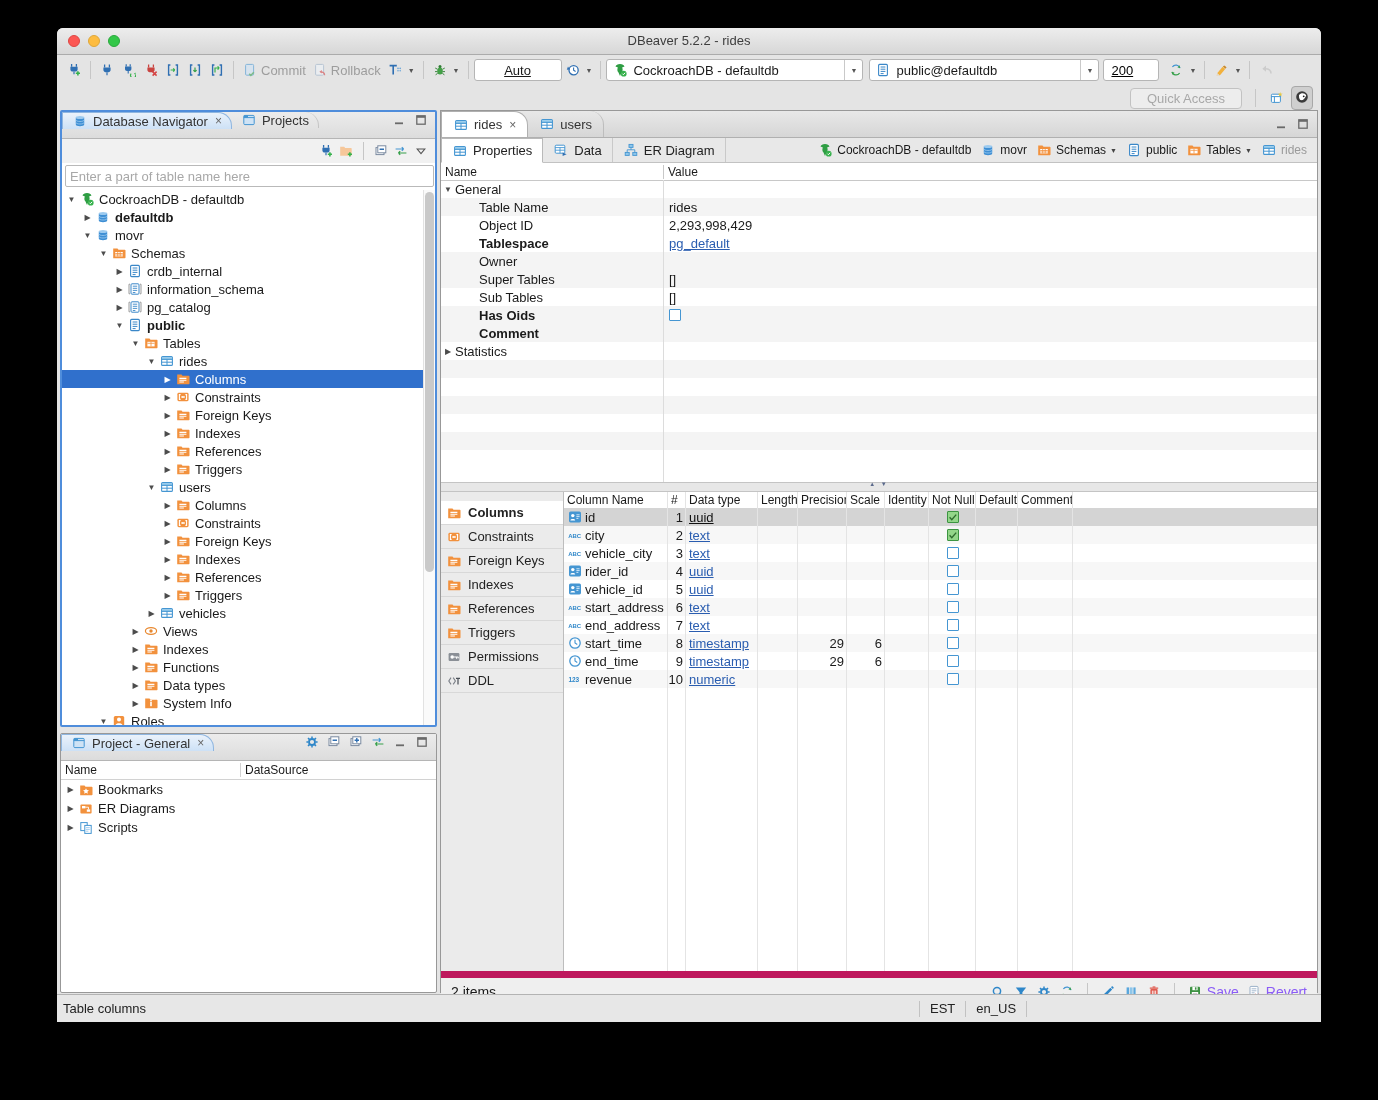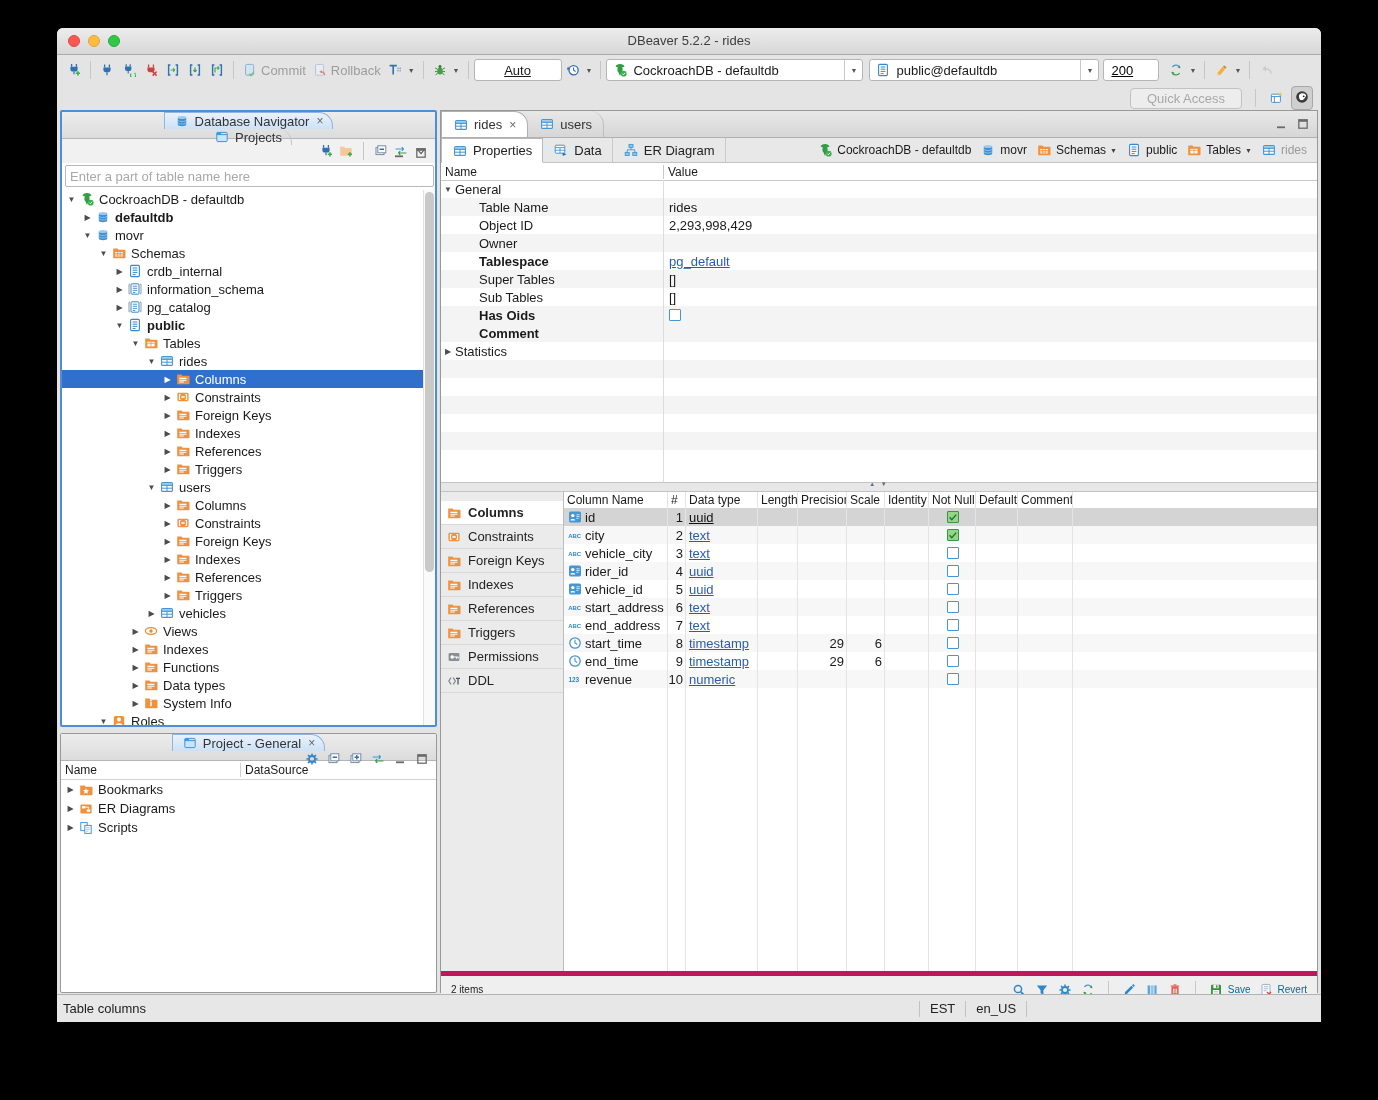--- a/index.html
+++ b/index.html
@@ -40,21 +40,21 @@
   .ic{width:16px;height:16px;display:inline-flex;align-items:center;justify-content:center;flex:none;}
   .ic svg{width:14px;height:14px;display:block;}
   
   .content{position:absolute;left:0;top:82px;right:0;bottom:27px;background:#e4e4e4;}
   .panel{position:absolute;background:#fff;border:1px solid #989898;border-radius:2px;overflow:hidden;box-sizing:border-box;}
   .nav-panel{left:3px;top:0;width:377px;height:617px;border:2px solid #4f8ddb;}
   .proj-panel{left:3px;top:623px;width:377px;height:260px;}
   .editor{left:383px;top:0;width:878px;height:883px;position:absolute;background:#fff;border:1px solid #989898;box-sizing:border-box;}
   
   .ptabbar{height:26px;background:linear-gradient(#ececec,#dcdcdc);border-bottom:1px solid #b5b5b5;
-    display:flex;align-items:center;position:relative;flex-direction:column;}
+    display:flex;align-items:flex-start;position:relative;}
   .ptab{display:inline-flex;align-items:center;gap:5px;padding:0 9px;font-size:13px;color:#333;
     border-right:1px solid #c4c4c4;border-top-right-radius:14px;}
   .ptab.active{background:linear-gradient(#eaf2fb,#cde1f6);border:1px solid #8fb6e0;border-bottom:none;border-top-right-radius:14px;}
   .closex{color:#666;font-size:12px;margin-left:2px;}
   .winbtns{margin-left:auto;display:flex;align-items:center;gap:6px;padding-right:6px;}
   .navtools{height:24px;display:flex;align-items:center;justify-content:flex-end;gap:4px;padding:0 6px;background:#f1f1f1;}
   .filter{margin:2px 3px;height:20px;width:calc(100% - 14px);border:1px solid #b9b9b9;border-radius:2px;
     font:13px "Liberation Sans",sans-serif;color:#333;padding:0 4px;}
   .filter::placeholder{color:#a8a8a8;}
   .tree{position:absolute;top:78px;bottom:0;left:0;right:11px;background:#fff;overflow:hidden;}
@@ -119,24 +119,24 @@
   .dbody{position:absolute;left:0;right:0;top:16px;bottom:0;}
   .drow{display:flex;height:18px;align-items:center;font-size:13px;}
   .drow.alt{background:#f7f7f7;}
   .drow.sel{background:#d4d4d4;}
   .dc{padding:0 3px;box-sizing:border-box;white-space:nowrap;overflow:hidden;flex:none;display:flex;align-items:center;height:18px;}
   .dc.num{justify-content:flex-end;}
   .dc.ctr{justify-content:center;}
   .vlines{position:absolute;top:0;bottom:0;left:0;right:0;pointer-events:none;}
   .vlines div{position:absolute;top:0;bottom:0;width:1px;background:#e4e4e4;}
   
-  .estatus{height:27px;border-top:5px solid #be185d;background:#efefef;display:flex;align-items:center;padding:0 10px;font-size:10px;}
+  .estatus{height:27px;border-top:7px solid #be185d;background:#efefef;display:flex;align-items:center;padding:0 10px;font-size:14px;}
   .estatus .icons{margin-left:auto;display:flex;align-items:center;gap:7px;}
   .ebtn{display:inline-flex;align-items:center;gap:4px;}
-  .ebtn .lbl{color:#0369a1;}
+  .ebtn .lbl{color:#8b5cf6;}
   
   .statusbar{position:absolute;left:0;right:0;bottom:0;height:27px;background:#e7e7e7;border-top:1px solid #b3b3b3;
     display:flex;align-items:center;padding:0 6px;font-size:13px;color:#222;}
   .statusbar .mid{position:absolute;left:862px;display:flex;align-items:center;gap:10px;}
   .ssep{width:1px;height:16px;background:#c2c2c2;}
 </style>
 </head>
 <body>
 
 <div class="window">
@@ -1010,34 +1010,34 @@
               </span>
             </div>
             <div class="prow">
               <span class="pname child">
                 <span>Object ID</span>
               </span>
               <span class="pval">
                 <span>2,293,998,429</span>
               </span>
             </div>
+            <div class="prow">
+              <span class="pname child b">
+                <span>Tablespace</span>
+              </span>
+              <span class="pval">
+                <a class="link">pg_default</a>
+              </span>
+            </div>
             <div class="prow alt">
               <span class="pname child">
                 <span>Owner</span>
               </span>
               <span class="pval">
                 <span></span>
-              </span>
-            </div>
-            <div class="prow">
-              <span class="pname child b">
-                <span>Tablespace</span>
-              </span>
-              <span class="pval">
-                <a class="link">pg_default</a>
               </span>
             </div>
             <div class="prow alt">
               <span class="pname child">
                 <span>Super Tables</span>
               </span>
               <span class="pval">
                 <span>[]</span>
               </span>
             </div>

